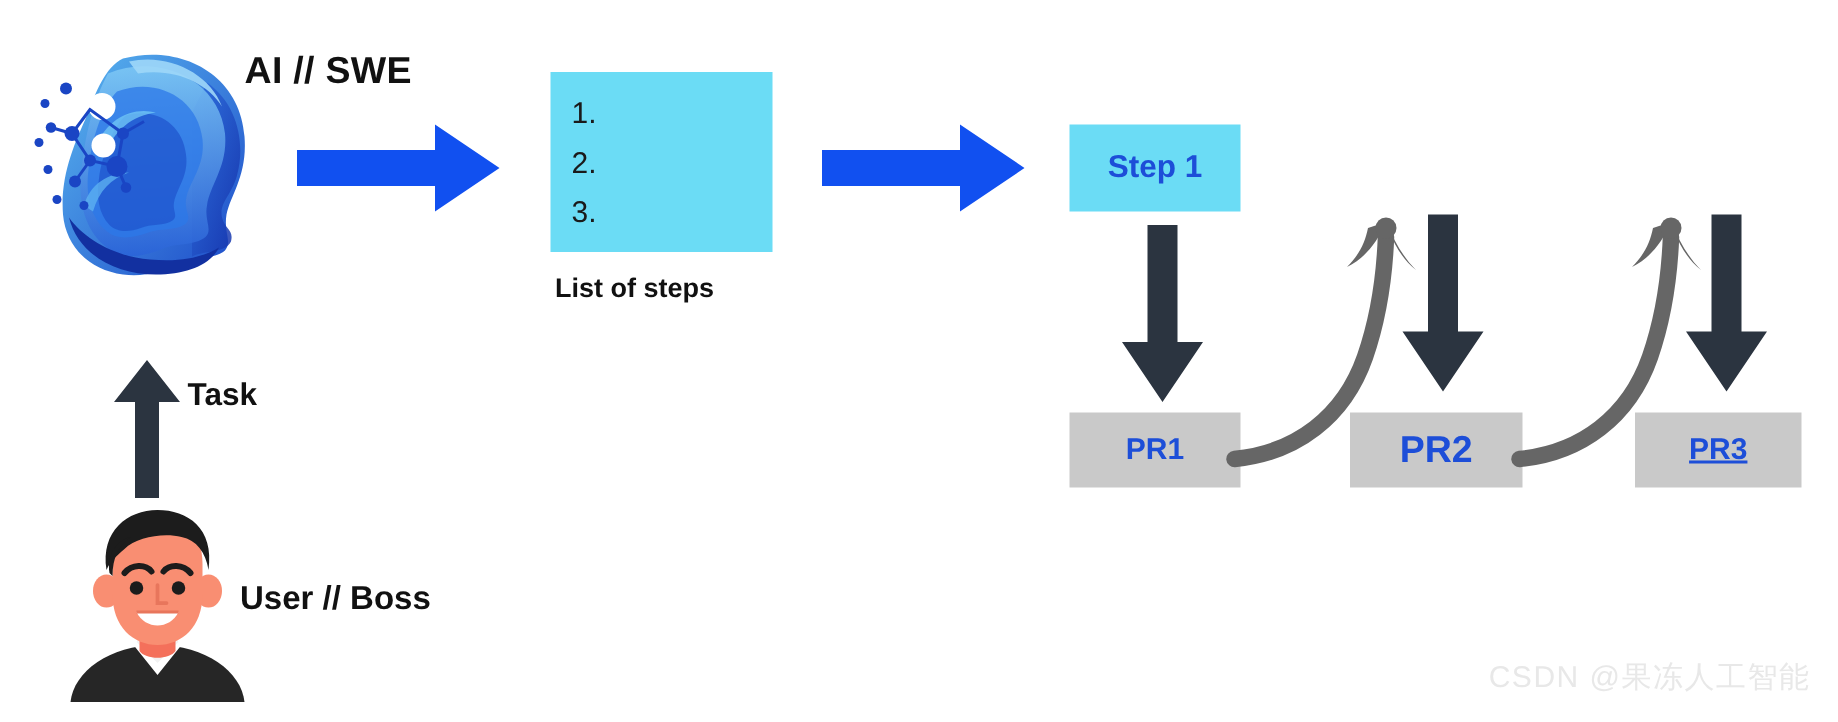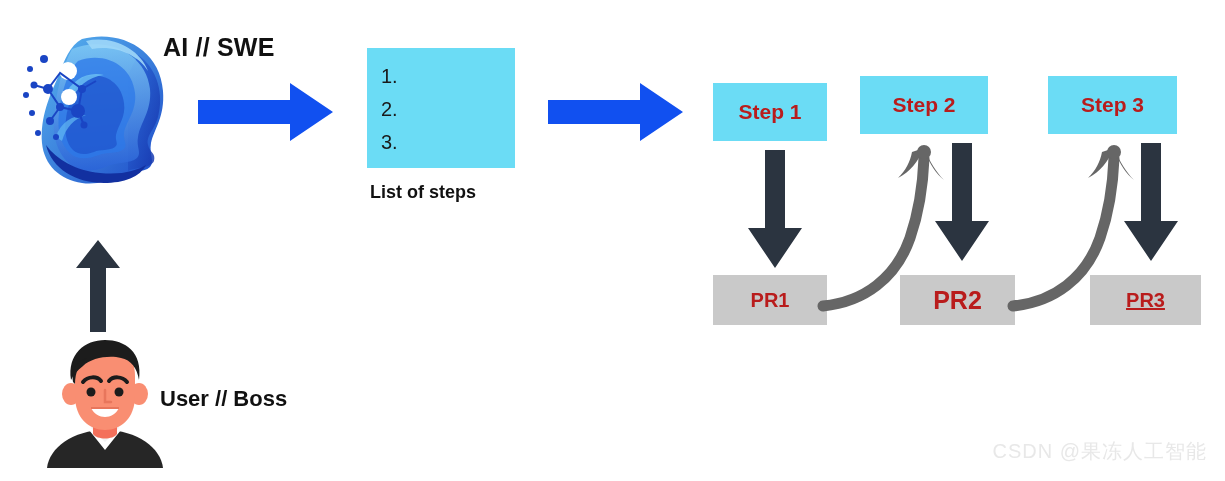--- a/index.html
+++ b/index.html
@@ -30,21 +30,21 @@
   #list-label     { left: 370px; top: 182px; font-size: 18px; }
   #task-label     { left: 125px; top: 252px; font-size: 21px; }
   #user-label     { left: 160px; top: 386px; font-size: 22px; text-align: right; }
 
   
   .box {
     display: flex;
     align-items: center;
     justify-content: center;
     font-weight: bold;
-    color: #b91c1c;
+    color: #1d4ed8;
   }
   .cyan-box { background: #6BDCF5; }
   .gray-box { background: #C9C9C9; }
 
   #list-box  { left: 367px; top: 48px; width: 148px; height: 120px; }
   #step1-box { left: 713px; top: 83px;  width: 114px; height: 58px; font-size: 21px; }
   #step2-box { left: 860px; top: 76px;  width: 128px; height: 58px; font-size: 21px; }
   #step3-box { left: 1048px;top: 76px;  width: 129px; height: 58px; font-size: 21px; }
   #pr1-box   { left: 713px; top: 275px; width: 114px; height: 50px; font-size: 20px; }
   #pr2-box   { left: 900px; top: 275px; width: 115px; height: 50px; font-size: 25px; }
@@ -171,20 +171,21 @@
       <path d="M0 17 L92 17 L92 0 L135 29 L92 58 L92 41 L0 41 Z" fill="#1150F0"></path>
     </svg>
   </div>
 
   <div class="abs" style="left:76px; top:240px; width:44px; height:92px;">
     <svg width="44" height="92" viewBox="0 0 44 92">
       <path d="M22 0 L44 28 L30 28 L30 92 L14 92 L14 28 L0 28 Z" fill="#2B3440"></path>
     </svg>
   </div>
   <div class="abs label" id="task-label">
+    <div>Task</div>
   </div>
 
   <div class="abs" style="left:45px; top:338px; width:120px; height:130px;">
     <svg width="120" height="130" viewBox="0 0 120 130">
 
       <path d="M60 92 C92 92 116 110 118 130 L2 130 C4 110 28 92 60 92 Z" fill="#262626"></path>
 
       <path d="M44 92 L60 112 L76 92 L68 88 L60 100 L52 88 Z" fill="#ffffff"></path>
       <path d="M46 90 L60 104 L74 90 L72 86 L60 98 L48 86 Z" fill="#F2F2F2"></path>
 
@@ -208,22 +209,20 @@
 
       <path d="M60 52 L60 64 L66 64" stroke="#E8765C" stroke-width="2.5" fill="none" stroke-linecap="round"></path>
 
       <path d="M46 70 C52 82 68 82 74 70 Z" fill="#ffffff"></path>
       <path d="M46 70 L74 70" stroke="#E8765C" stroke-width="2" fill="none"></path>
     </svg>
   </div>
   <div class="abs label" id="user-label">User // Boss</div>
 
   <div class="abs box cyan-box" id="step1-box">Step 1</div>
-  <div class="abs box cyan-box" id="step2-box">Step 2</div>
-  <div class="abs box cyan-box" id="step3-box">Step 3</div>
 
   <div class="abs box gray-box" id="pr1-box">PR1</div>
   <div class="abs box gray-box" id="pr2-box">PR2</div>
   <div class="abs box gray-box" id="pr3-box">PR3</div>
 
   <div class="abs" style="left:748px; top:150px; width:54px; height:118px;">
     <svg width="54" height="118" viewBox="0 0 54 118">
       <path d="M17 0 L37 0 L37 78 L54 78 L27 118 L0 78 L17 78 Z" fill="#2B3440"></path>
     </svg>
   </div>

